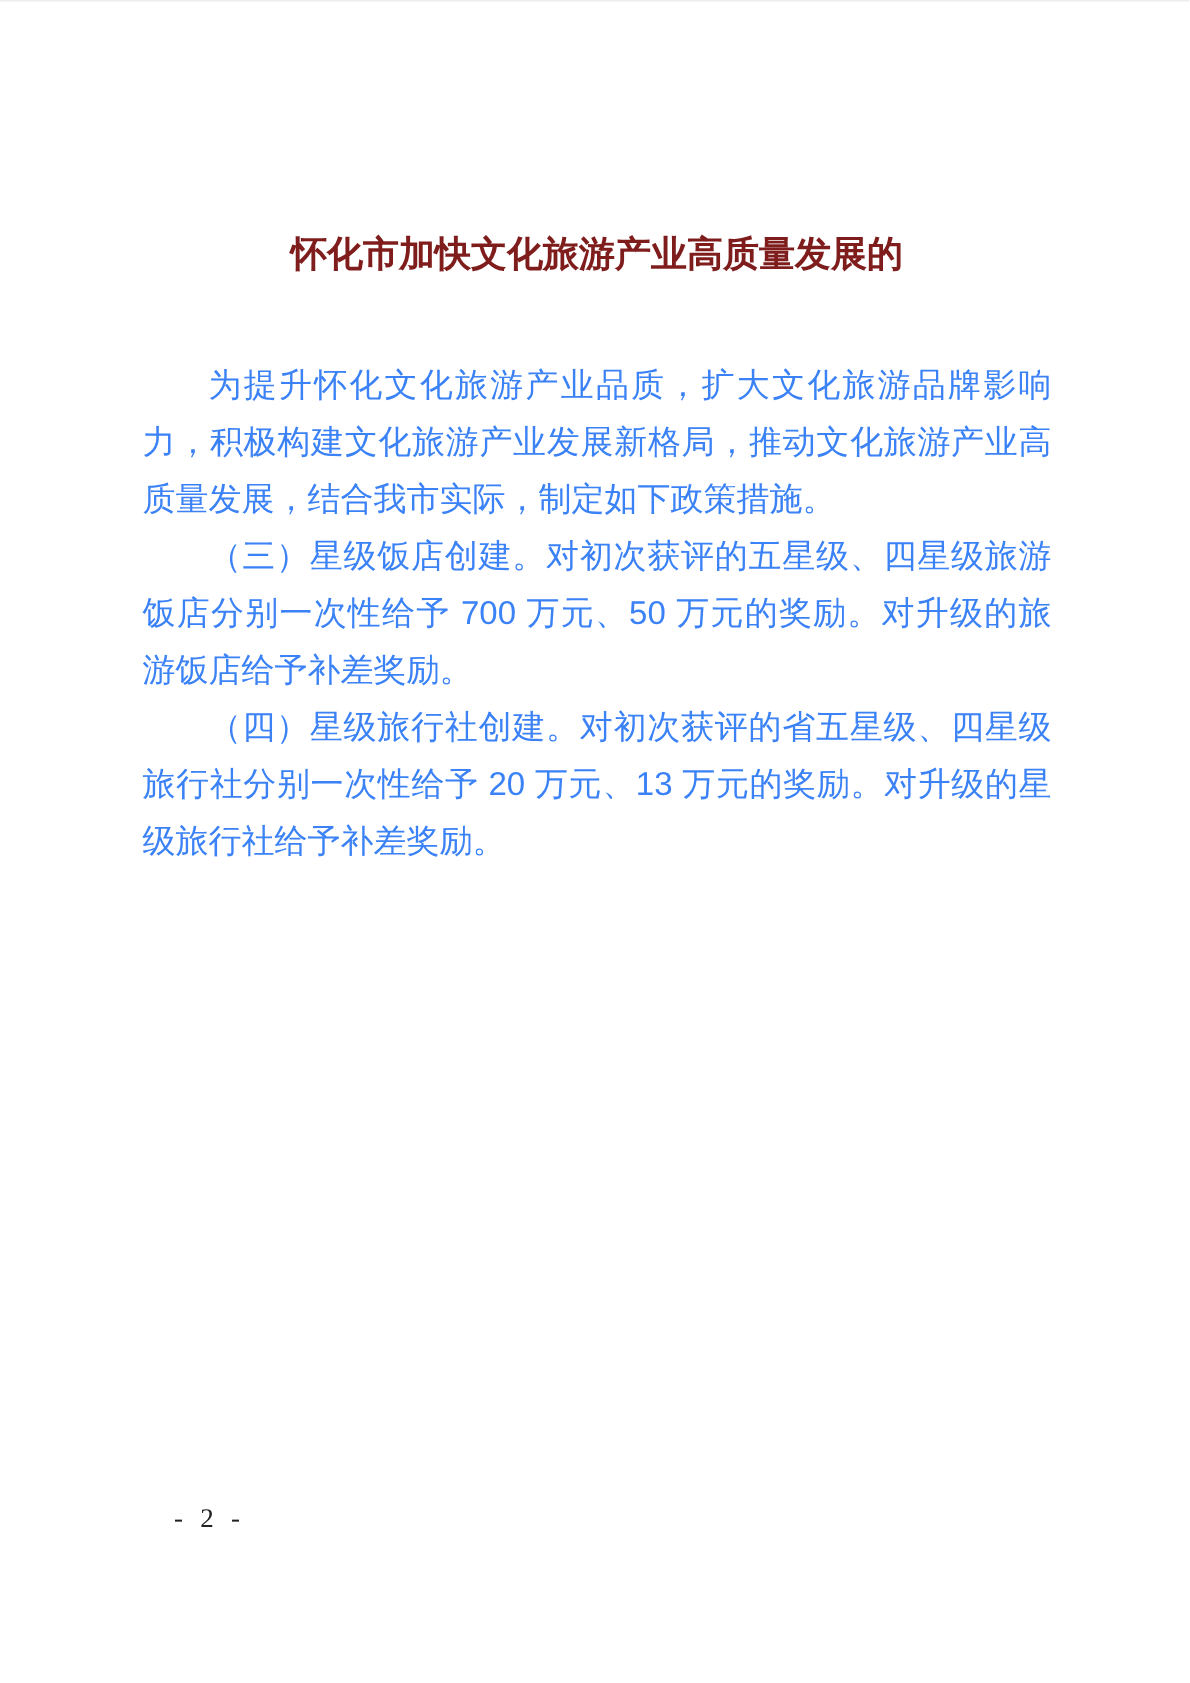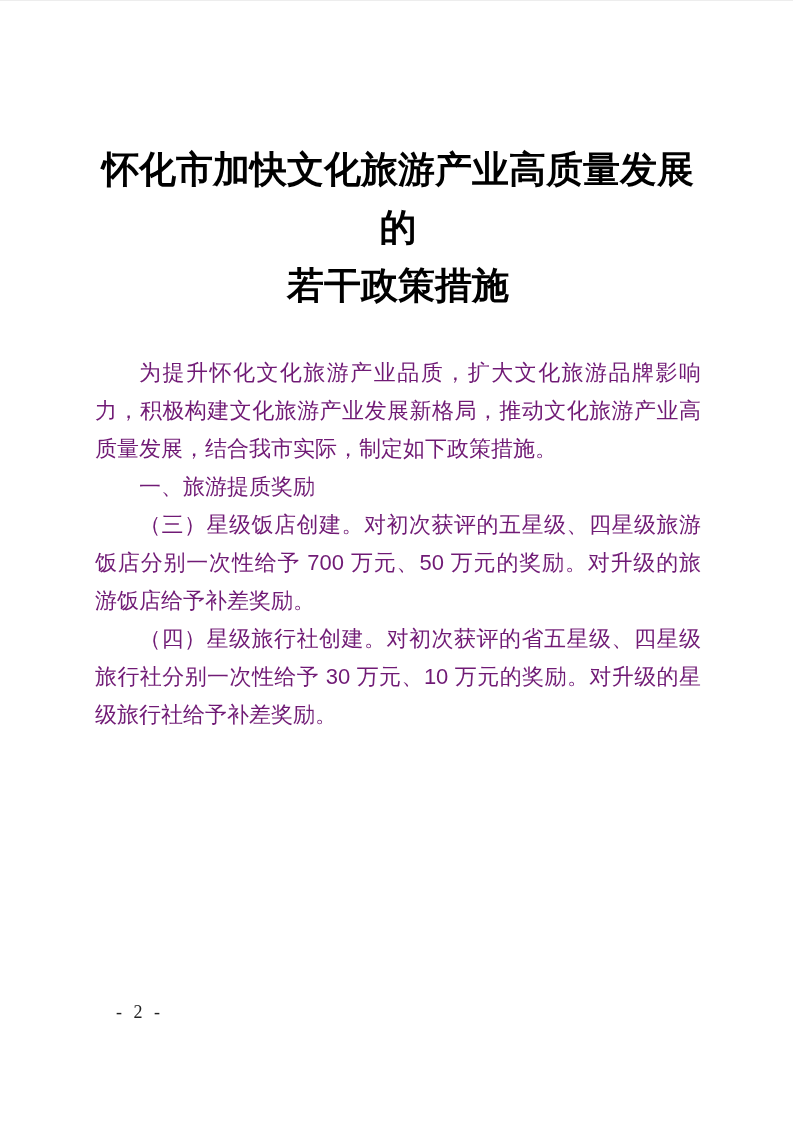--- a/index.html
+++ b/index.html
@@ -18,36 +18,36 @@
   }
   .content {
     position: absolute;
     left: 95px;
     top: 0;
     width: 606px;
   }
   .doc-title {
     margin: 140px 0 0 0;
     font-family: "Liberation Sans", sans-serif;
-    font-size: 37px;
+    font-size: 24px;
     line-height: 58px;
     font-weight: 600;
     text-align: center;
-    color: #000000;
+    color: #7f1d1d;
     letter-spacing: 0px;
   }
   .title-line {
     display: block;
   }
   .body-text {
     margin-top: 39px;
     font-family: "Liberation Sans", sans-serif;
     font-size: 22px;
     line-height: 38px;
-    color: #701a75;
+    color: #3b82f6;
     text-align: justify;
   }
   .body-text p {
     margin: 0;
     padding: 0;
     text-indent: 2em;
   }
   .section-heading {
     font-weight: 500;
   }
@@ -63,23 +63,21 @@
     letter-spacing: 1px;
   }
 </style>
 </head>
 <body>
 
 <div class="page">
   <div class="content">
     <h1 class="doc-title">
       <span class="title-line">怀化市加快文化旅游产业高质量发展的</span>
-      <span class="title-line">若干政策措施</span>
     </h1>
     <div class="body-text">
       <p>为提升怀化文化旅游产业品质，扩大文化旅游品牌影响力，积极构建文化旅游产业发展新格局，推动文化旅游产业高质量发展，结合我市实际，制定如下政策措施。</p>
-      <p class="section-heading">一、旅游提质奖励</p>
       <p>（三）星级饭店创建。对初次获评的五星级、四星级旅游饭店分别一次性给予 700 万元、50 万元的奖励。对升级的旅游饭店给予补差奖励。</p>
-      <p>（四）星级旅行社创建。对初次获评的省五星级、四星级旅行社分别一次性给予 30 万元、10 万元的奖励。对升级的星级旅行社给予补差奖励。</p>
+      <p>（四）星级旅行社创建。对初次获评的省五星级、四星级旅行社分别一次性给予 20 万元、13 万元的奖励。对升级的星级旅行社给予补差奖励。</p>
     </div>
   </div>
   <div class="page-number">- 2 -</div>
 </div>
 
 </body></html>

